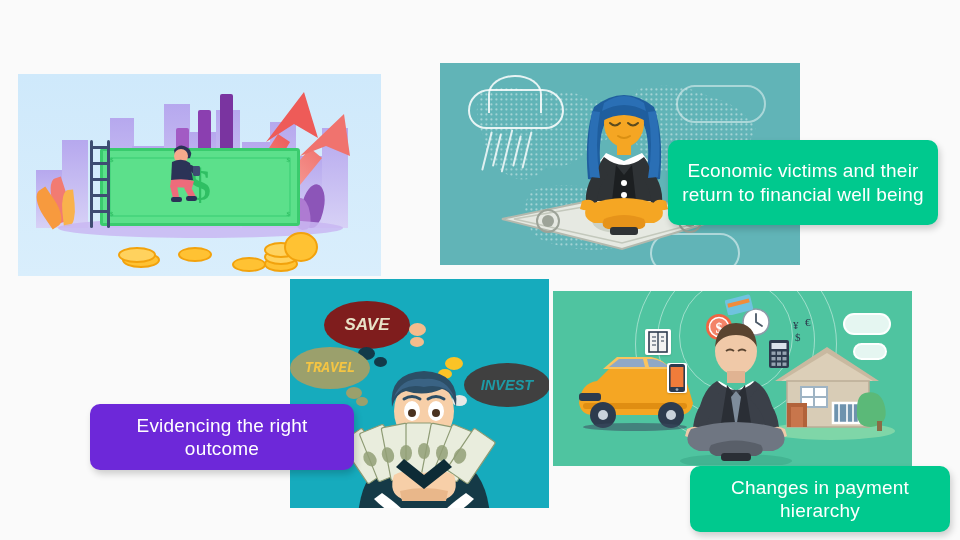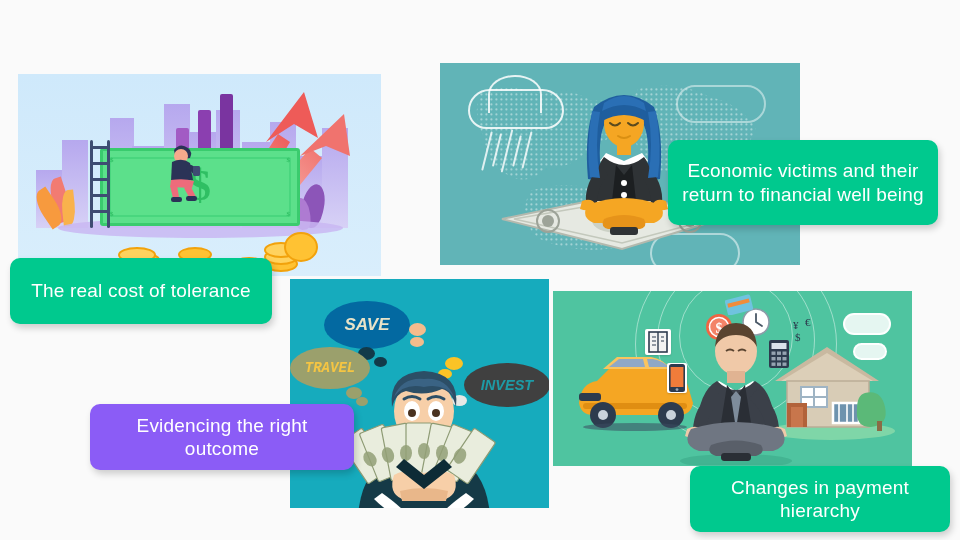--- a/index.html
+++ b/index.html
@@ -234,21 +234,21 @@
       <path d="M46 138 q20 -8 40 0 q4 8 -4 10 l-32 0 q-8 -2 -4 -10 Z" fill="#E6931A"></path>
       <rect x="52" y="146" width="28" height="8" rx="3" fill="#2F3336"></rect>
 
       <path d="M34 30 q-6 36 -2 66 l10 1 q-6 -34 0 -66 Z" fill="#2A6FB5"></path>
       <path d="M98 30 q6 36 2 66 l-10 1 q6 -34 0 -66 Z" fill="#2A6FB5"></path>
     </svg>
   </div>
 
   <div class="panel" id="panel3" style="background-color: rgb(22, 171, 189);">
 
-    <div class="bubble" style="left:34px;top:22px;width:86px;height:48px;background:#0369a1;color:#E9E3C8;font-size:17px;">
+    <div class="bubble" style="left:34px;top:22px;width:86px;height:48px;background:#7f1d1d;color:#E9E3C8;font-size:17px;">
       <span>SAVE</span>
     </div>
     <div class="bdot" style="left:68px;top:68px;width:17px;height:13px;background:#123A4A;"></div>
     <div class="bdot" style="left:84px;top:78px;width:13px;height:10px;background:#123A4A;"></div>
 
     <div class="bdot" style="left:119px;top:44px;width:17px;height:13px;background:#F4BC8C;"></div>
     <div class="bdot" style="left:120px;top:58px;width:14px;height:10px;background:#F4BC8C;"></div>
 
     <div class="bdot" style="left:155px;top:78px;width:18px;height:13px;background:#FBC326;"></div>
     <div class="bdot" style="left:148px;top:90px;width:14px;height:10px;background:#FBC326;"></div>
@@ -419,26 +419,23 @@
       <path d="M94 68 q22 18 22 42 q-2 10 -12 8 q0 -26 -18 -40 Z" fill="#3B4049"></path>
       <path d="M24 108 q12 -6 16 4 q-8 8 -18 3 Z" fill="#F0C9A8"></path>
       <path d="M122 108 q-12 -6 -16 4 q8 8 18 3 Z" fill="#F0C9A8"></path>
 
       <path d="M28 108 q45 -14 90 0 q10 16 -8 22 l-74 0 q-18 -6 -8 -22 Z" fill="#6F7682"></path>
       <path d="M48 124 q25 -9 50 0 q5 8 -5 11 l-40 0 q-10 -3 -5 -11 Z" fill="#595F69"></path>
       <rect x="58" y="132" width="30" height="8" rx="3.4" fill="#2A2E35"></rect>
     </svg>
   </div>
 
-  <div class="badge" id="badge1" style="background: rgb(0, 201, 142);">
-    <span>The real cost of tolerance</span>
-  </div>
   <div class="badge" id="badge2" style="background: rgb(0, 201, 142); margin-top: 40px;">
     <span>Economic victims and their return to financial well being</span>
   </div>
-  <div class="badge" id="badge3" style="background: #8b5cf6;">
+  <div class="badge" id="badge3" style="background: #6d28d9;">
     <span>Evidencing the right outcome</span>
   </div>
   <div class="badge" id="badge4" style="background: rgb(0, 201, 142);">
     <span>Changes in payment hierarchy</span>
   </div>
 
 </div>
 
 </body></html>

